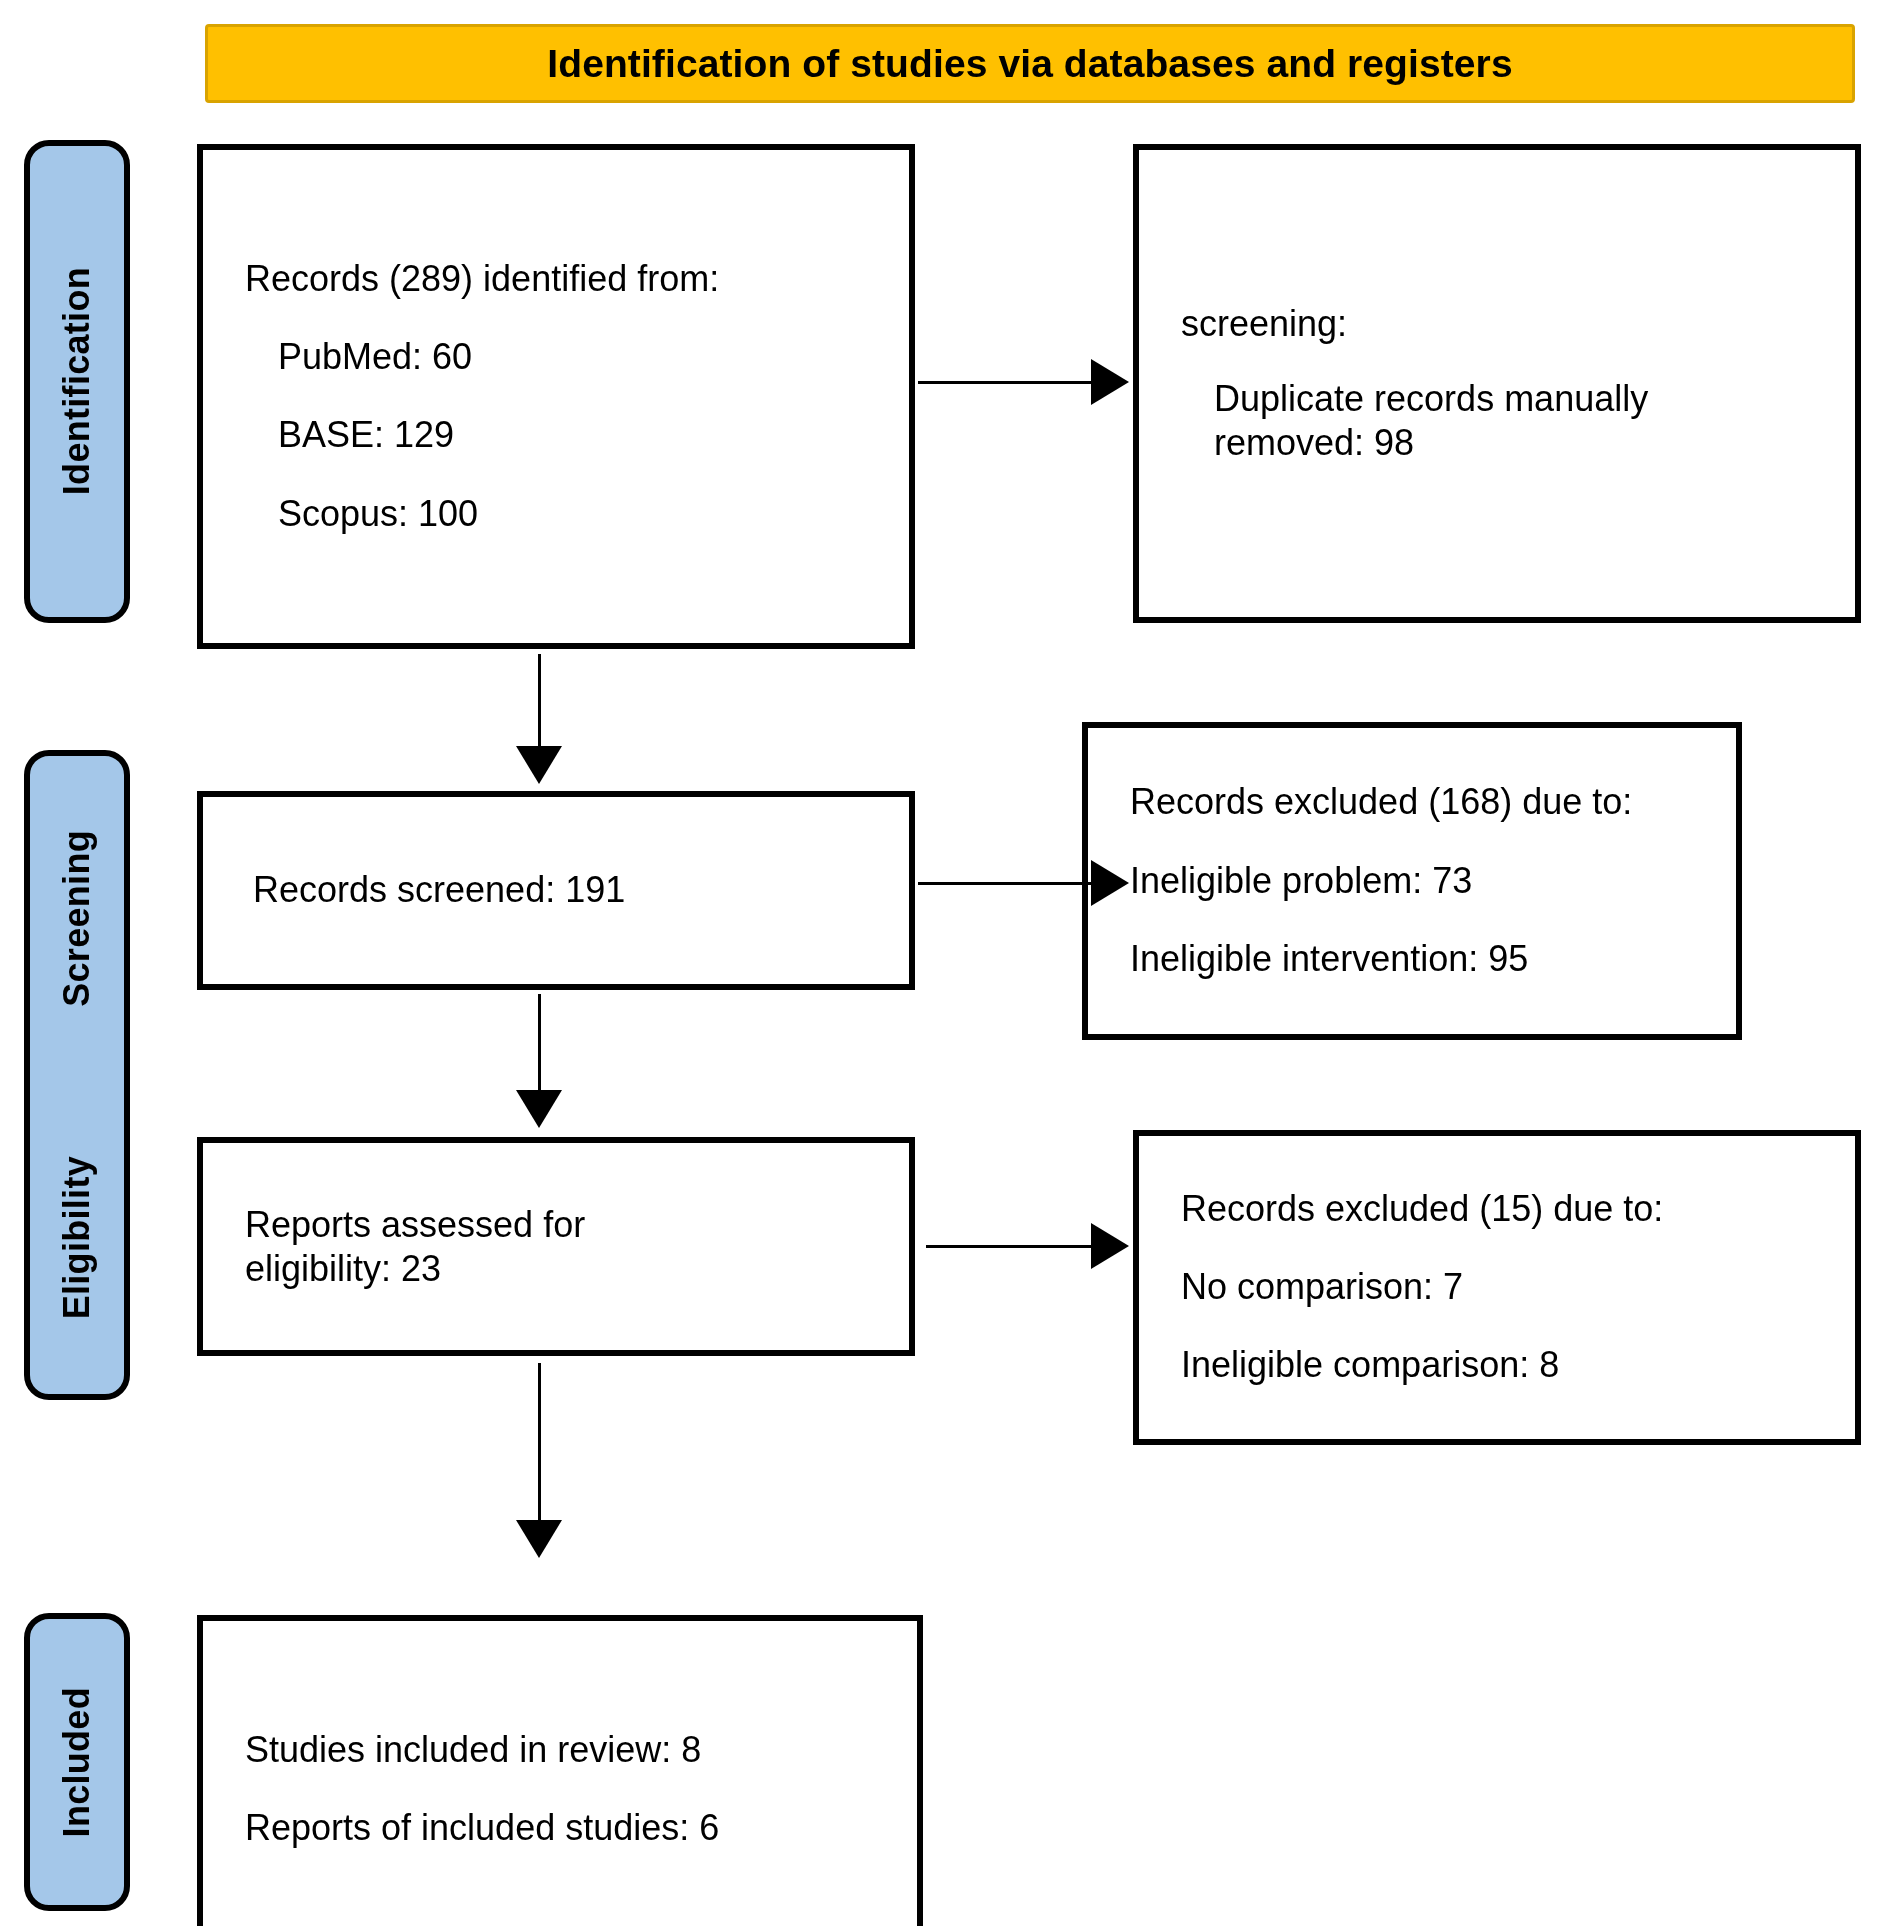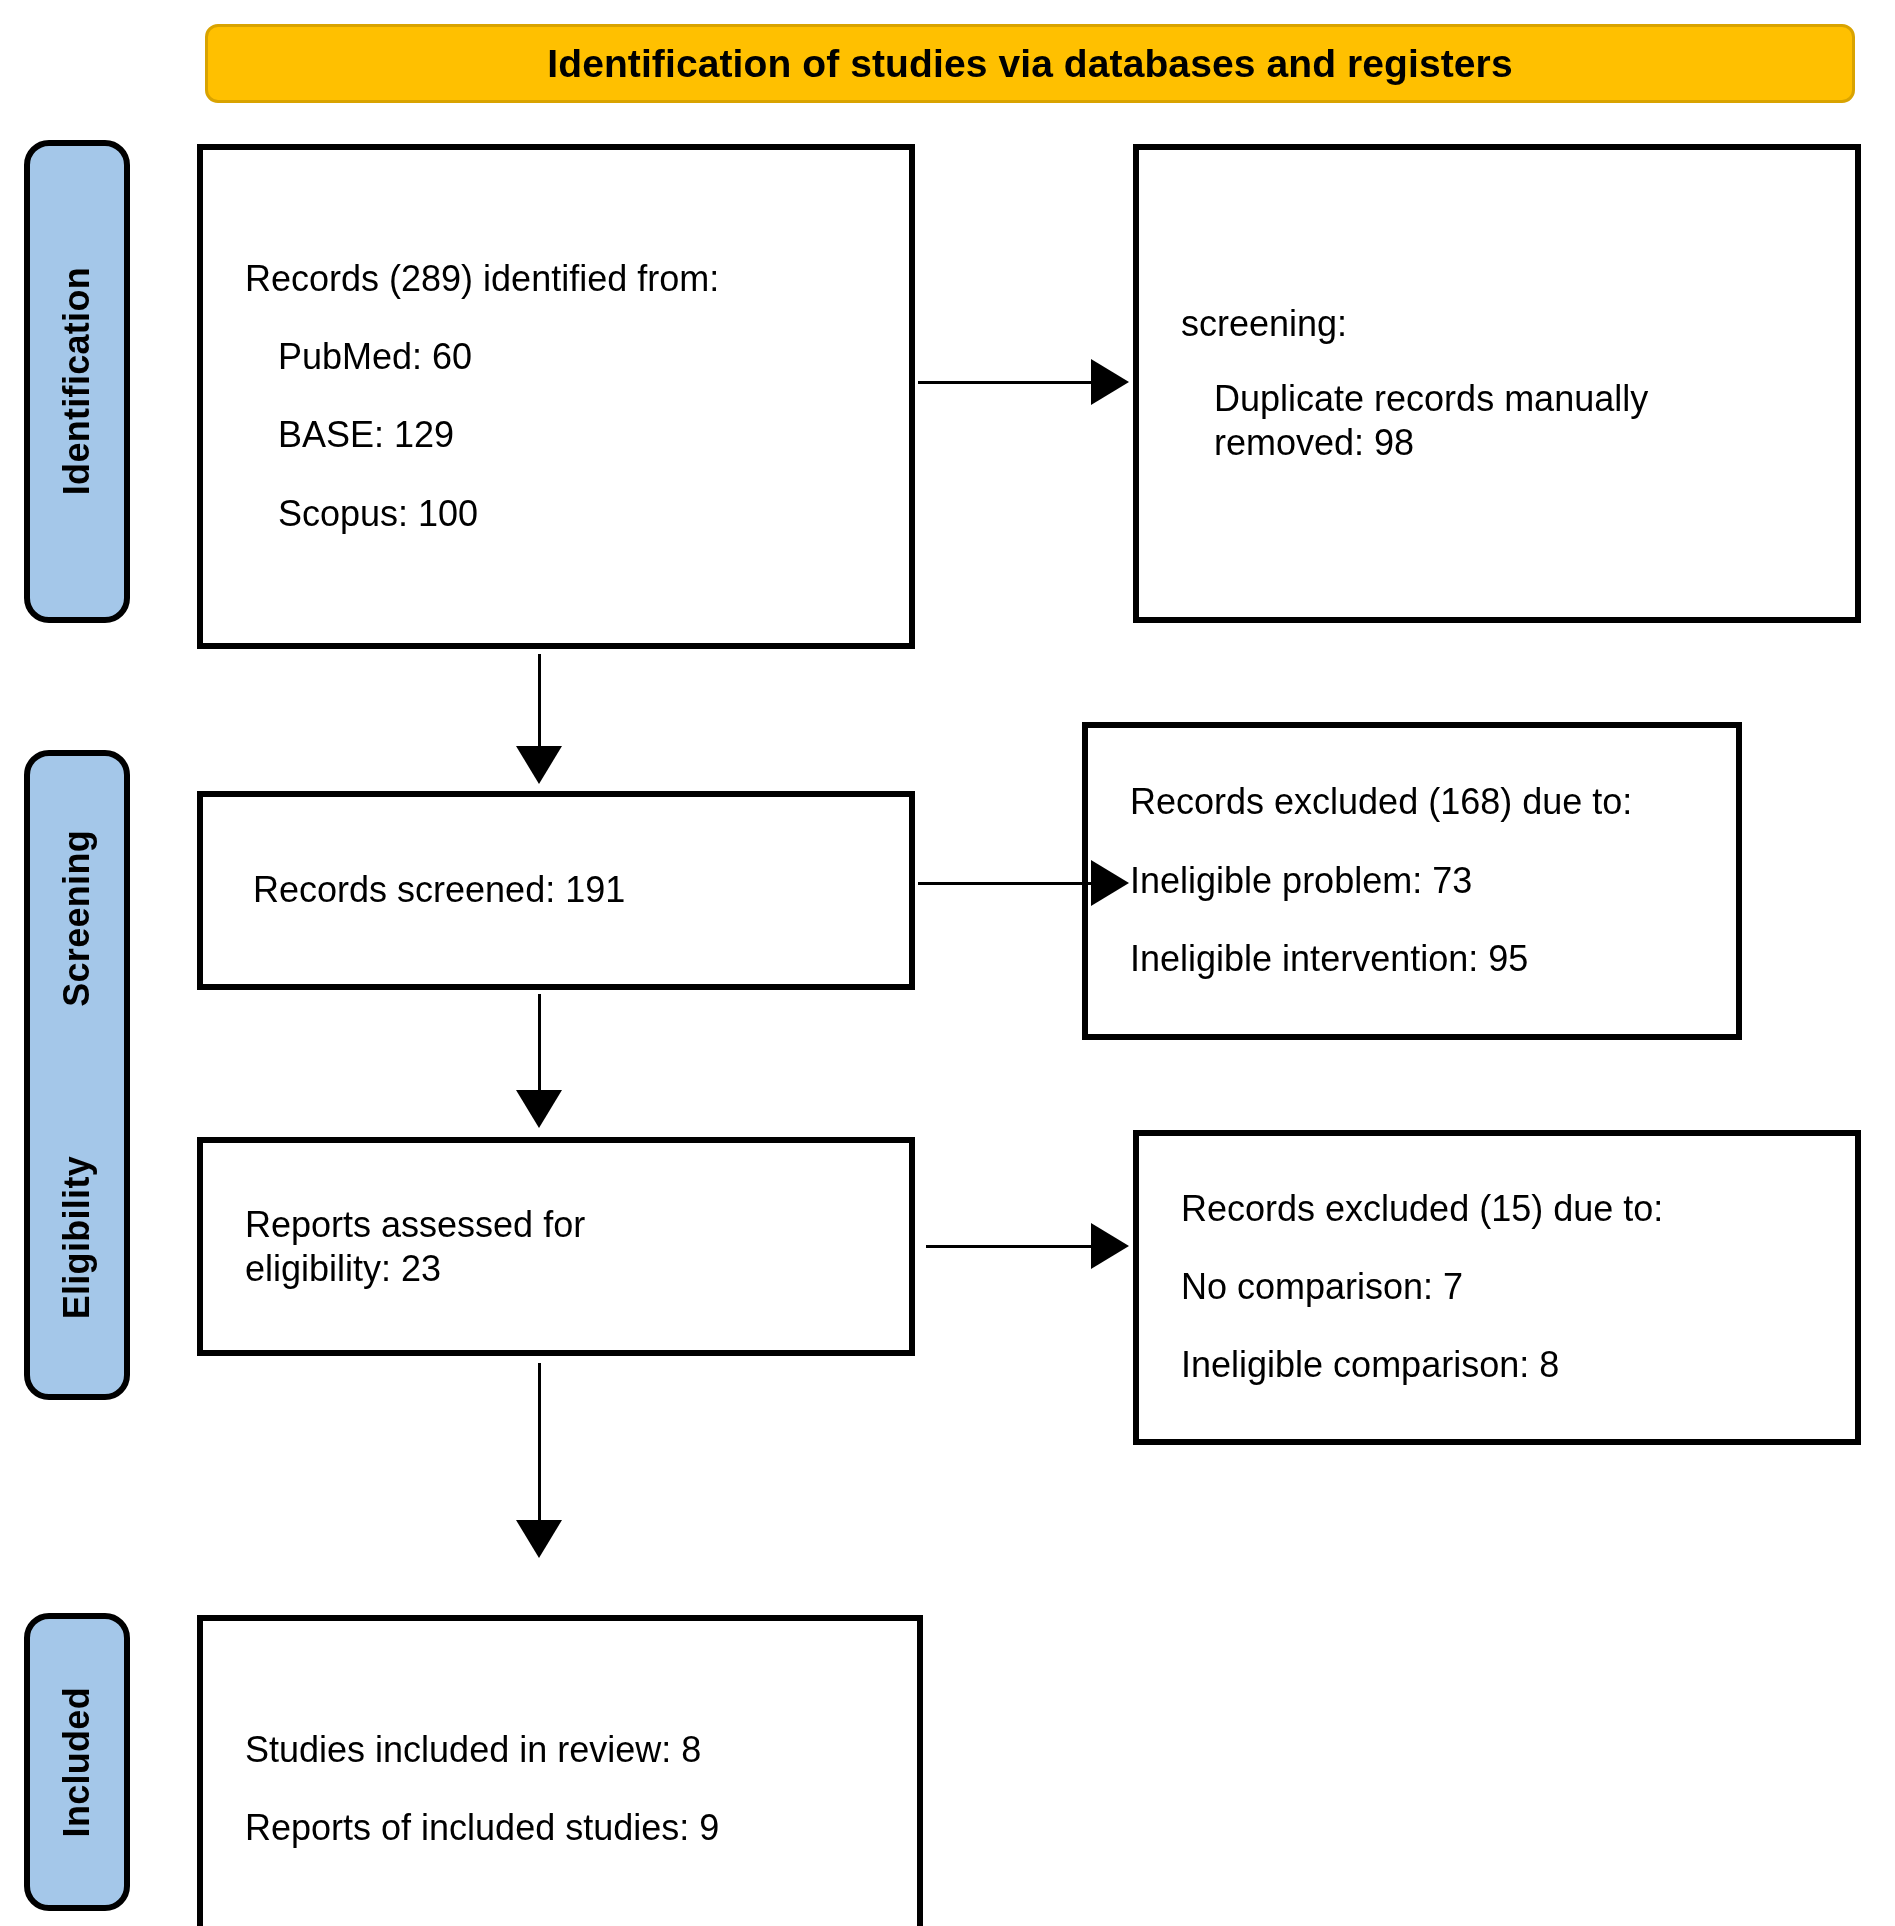--- a/index.html
+++ b/index.html
@@ -16,21 +16,21 @@
     overflow:hidden;
   }
 
   
   .header-banner{
     position:absolute;
     left:205px; top:24px;
     width:1650px; height:79px;
     background:#FFC000;
     border:3.4px solid #D9A300;
-    border-radius:13px;
+    border-radius:4px;
     box-sizing:border-box;
     display:flex;
     align-items:center;
     justify-content:center;
   }
   .header-banner .header-title{
     font-size:39px;
     font-weight:bold;
     letter-spacing:0.1px;
     color:#000000;
@@ -214,17 +214,17 @@
   </div>
 
   <div class="h-line" id="hline-3"></div>
   <div class="h-arrowhead" id="harrow-3"></div>
 
   <div class="v-line" id="vline-3"></div>
   <div class="v-arrowhead" id="varrow-3"></div>
 
   <div class="flow-box" id="box-studies-included">
     <div class="line">Studies included in review: 8</div>
-    <div class="line gap-top">Reports of included studies: 9</div>
+    <div class="line gap-top">Reports of included studies: 6</div>
   </div>
 
 </div>
 
 
 </body></html>

